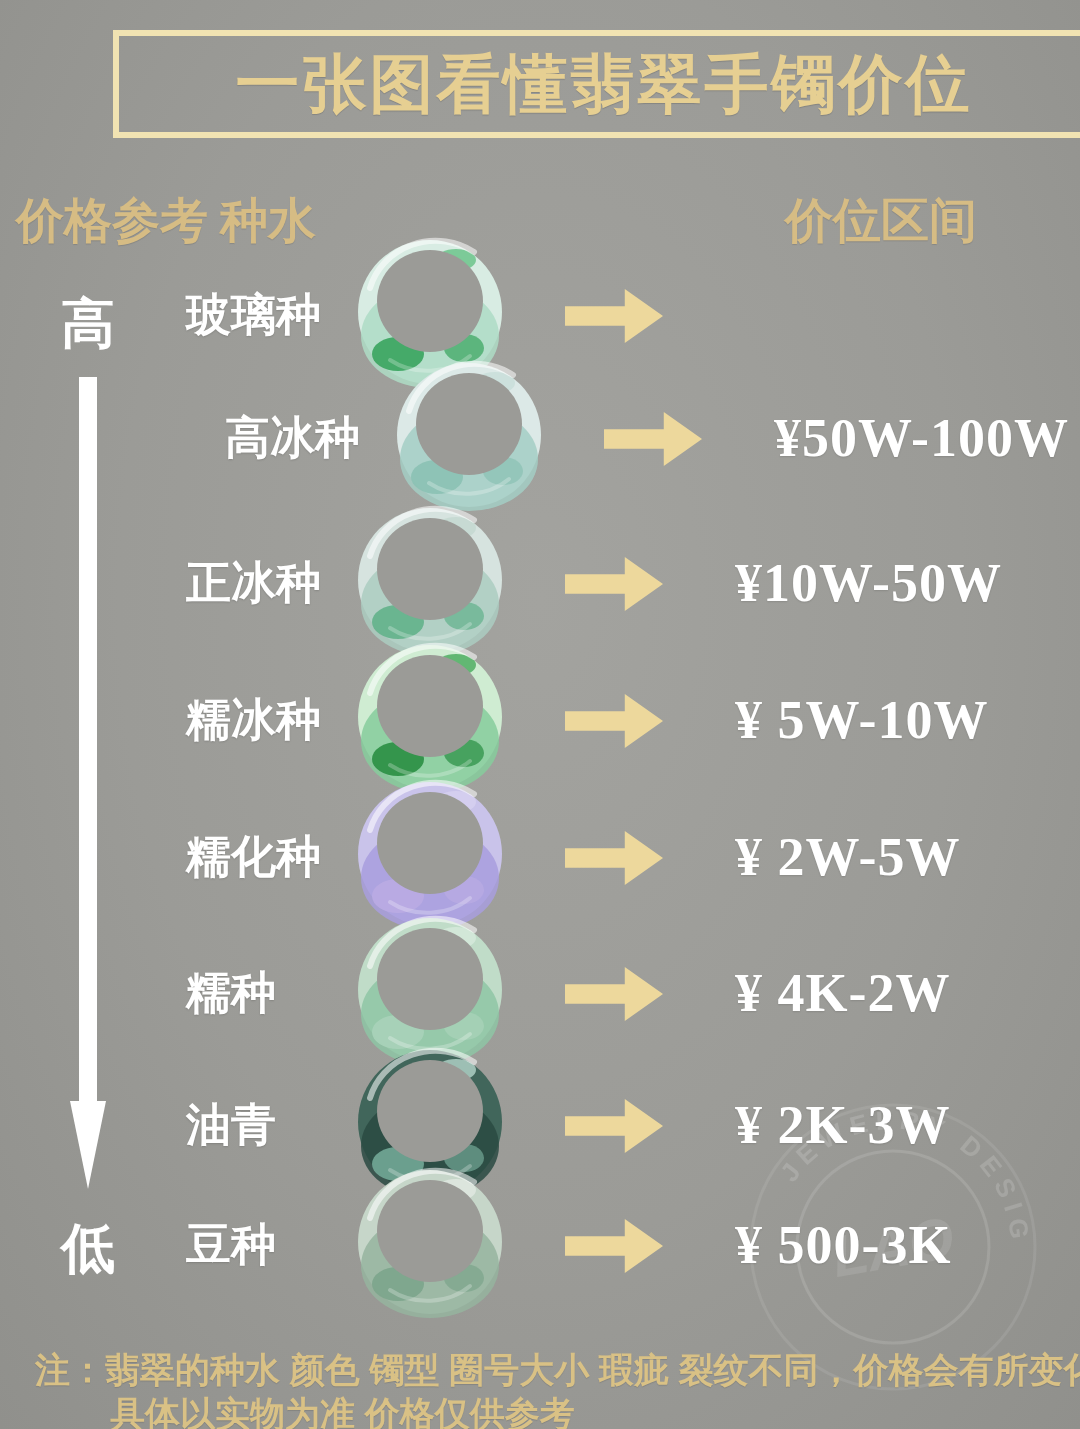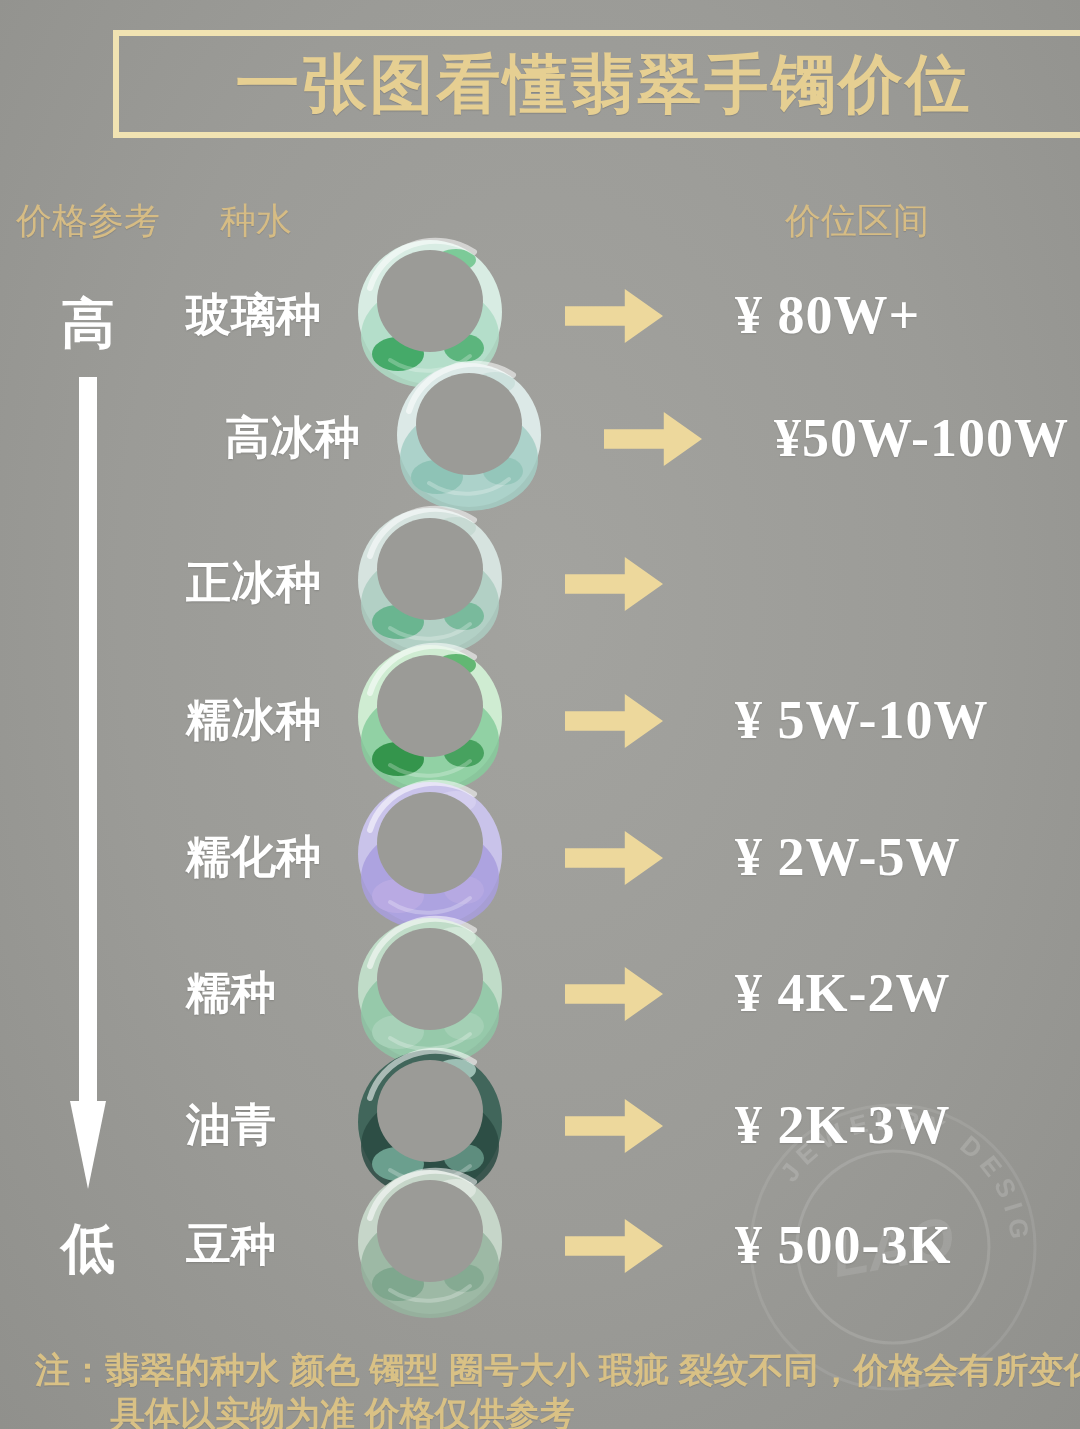--- a/index.html
+++ b/index.html
@@ -19,21 +19,21 @@
     box-sizing:border-box;
   }
   .title-text{
     font-size:64px;font-weight:900;letter-spacing:3px;
     color:#e6cf92;white-space:nowrap;
     text-shadow:0 1px 1px rgba(0,0,0,.15);
   }
   
   .col-header{
     position:absolute;top:200px;height:42px;line-height:42px;
-    font-size:36px;font-weight:400;color:#d6bc84;white-space:nowrap;
+    font-size:48px;font-weight:700;color:#d6bc84;white-space:nowrap;
     text-shadow:0 1px 1px rgba(0,0,0,.12);
   }
   #hdr-price-ref{left:16px;}
   #hdr-type{left:220px;}
   #hdr-range{left:785px;}
   
   .axis-label{
     position:absolute;left:50px;width:76px;text-align:center;
     font-size:54px;font-weight:900;color:#ffffff;
   }
@@ -104,21 +104,20 @@
         <ellipse cx="78" cy="76" rx="72" ry="72" style="fill:var(--base)"></ellipse>
         <ellipse cx="78" cy="100" rx="69" ry="52" style="fill:var(--shade)" opacity="0.85"></ellipse>
         <ellipse cx="46" cy="118" rx="26" ry="17" style="fill:var(--accent)" opacity="0.95"></ellipse>
         <ellipse cx="112" cy="112" rx="20" ry="14" style="fill:var(--accent)" opacity="0.75"></ellipse>
         <ellipse cx="104" cy="24" rx="20" ry="11" style="fill:var(--accent2)" opacity="0.85"></ellipse>
         <ellipse cx="78" cy="65" rx="53" ry="51" fill="#9b9b97"></ellipse>
         <path d="M 18 52 A 68 64 0 0 1 122 16" fill="none" stroke="rgba(255,255,255,0.55)" stroke-width="6" stroke-linecap="round"></path>
         <path d="M 38 124 A 60 50 0 0 0 118 120" fill="none" stroke="rgba(255,255,255,0.25)" stroke-width="4" stroke-linecap="round"></path>
       </svg>
       <div class="r-arrow"></div>
-      <div class="price">¥ 80W+</div>
     </div>
 
     <div class="row" style="top: 368px; margin-left: 39px;">
       <div class="row-label">高冰种</div>
       <svg class="bracelet" viewBox="0 0 156 156" aria-hidden="true" style="--base: #dce9e7; --shade: #a3cec4; --accent: #8cc2b4; --accent2: #c9ded9;">
         <ellipse cx="78" cy="76" rx="72" ry="72" style="fill:var(--base)"></ellipse>
         <ellipse cx="78" cy="100" rx="69" ry="52" style="fill:var(--shade)" opacity="0.85"></ellipse>
         <ellipse cx="46" cy="118" rx="26" ry="17" style="fill:var(--accent)" opacity="0.95"></ellipse>
         <ellipse cx="112" cy="112" rx="20" ry="14" style="fill:var(--accent)" opacity="0.75"></ellipse>
         <ellipse cx="104" cy="24" rx="20" ry="11" style="fill:var(--accent2)" opacity="0.85"></ellipse>
@@ -136,20 +135,21 @@
         <ellipse cx="78" cy="76" rx="72" ry="72" style="fill:var(--base)"></ellipse>
         <ellipse cx="78" cy="100" rx="69" ry="52" style="fill:var(--shade)" opacity="0.85"></ellipse>
         <ellipse cx="46" cy="118" rx="26" ry="17" style="fill:var(--accent)" opacity="0.95"></ellipse>
         <ellipse cx="112" cy="112" rx="20" ry="14" style="fill:var(--accent)" opacity="0.75"></ellipse>
         <ellipse cx="104" cy="24" rx="20" ry="11" style="fill:var(--accent2)" opacity="0.85"></ellipse>
         <ellipse cx="78" cy="65" rx="53" ry="51" fill="#9b9b97"></ellipse>
         <path d="M 18 52 A 68 64 0 0 1 122 16" fill="none" stroke="rgba(255,255,255,0.55)" stroke-width="6" stroke-linecap="round"></path>
         <path d="M 38 124 A 60 50 0 0 0 118 120" fill="none" stroke="rgba(255,255,255,0.25)" stroke-width="4" stroke-linecap="round"></path>
       </svg>
       <div class="r-arrow"></div>
+      <div class="price">¥10W-50W</div>
     </div>
 
     <div class="row" style="top: 650px;">
       <div class="row-label">糯冰种</div>
       <svg class="bracelet" viewBox="0 0 156 156" aria-hidden="true" style="--base: #cfecd2; --shade: #86cd9c; --accent: #2f9148; --accent2: #4fae63;">
         <ellipse cx="78" cy="76" rx="72" ry="72" style="fill:var(--base)"></ellipse>
         <ellipse cx="78" cy="100" rx="69" ry="52" style="fill:var(--shade)" opacity="0.85"></ellipse>
         <ellipse cx="46" cy="118" rx="26" ry="17" style="fill:var(--accent)" opacity="0.95"></ellipse>
         <ellipse cx="112" cy="112" rx="20" ry="14" style="fill:var(--accent)" opacity="0.75"></ellipse>
         <ellipse cx="104" cy="24" rx="20" ry="11" style="fill:var(--accent2)" opacity="0.85"></ellipse>

